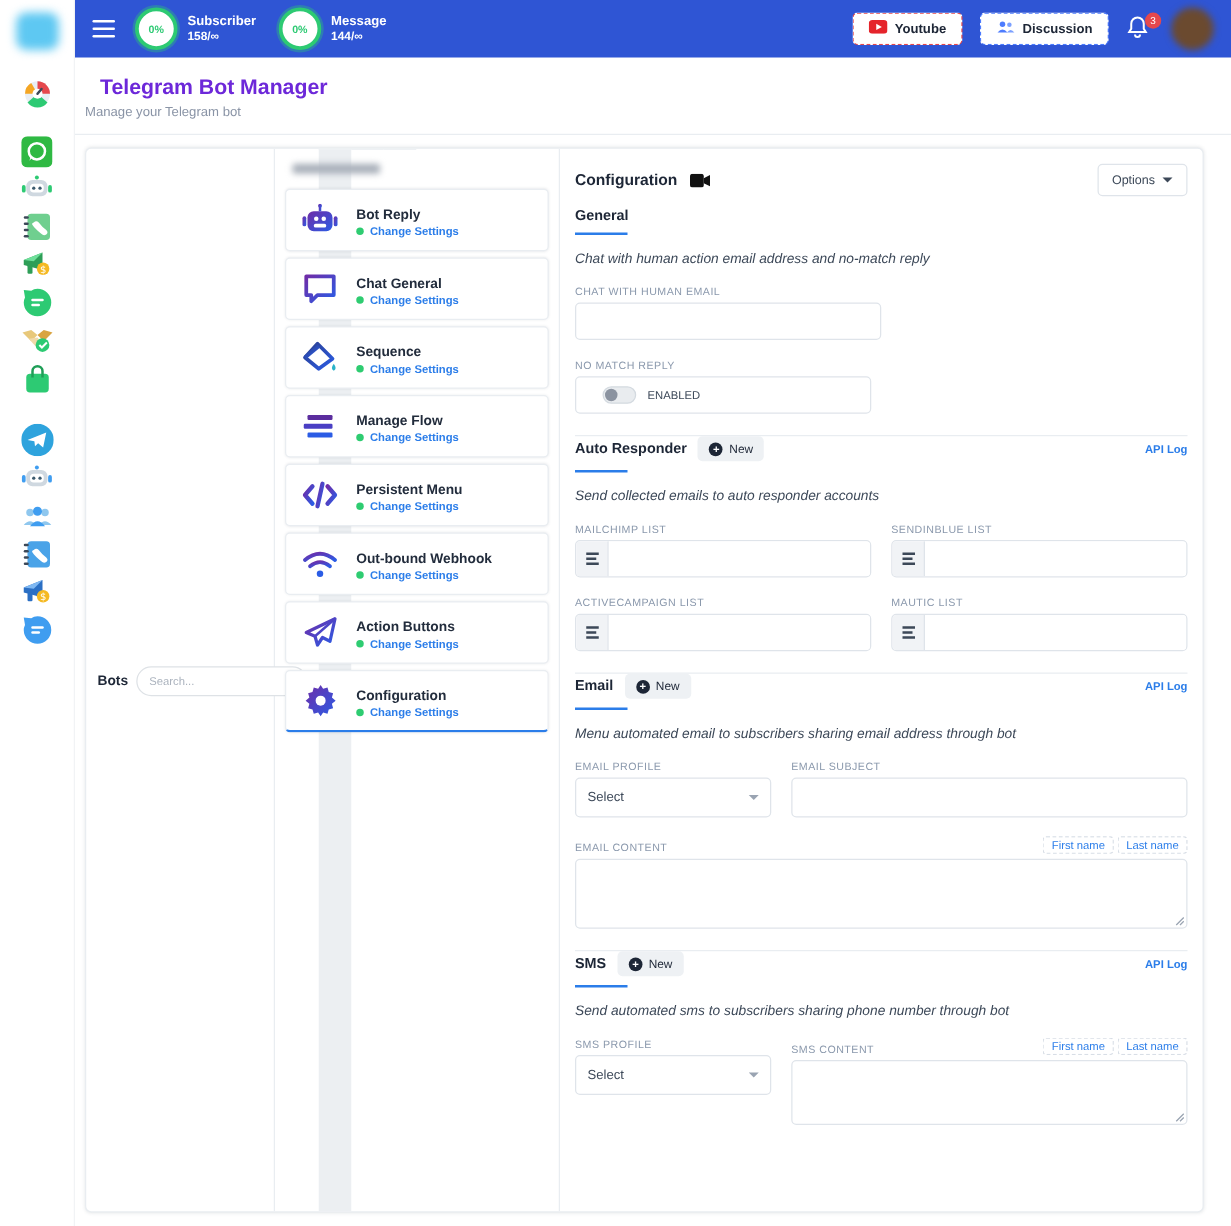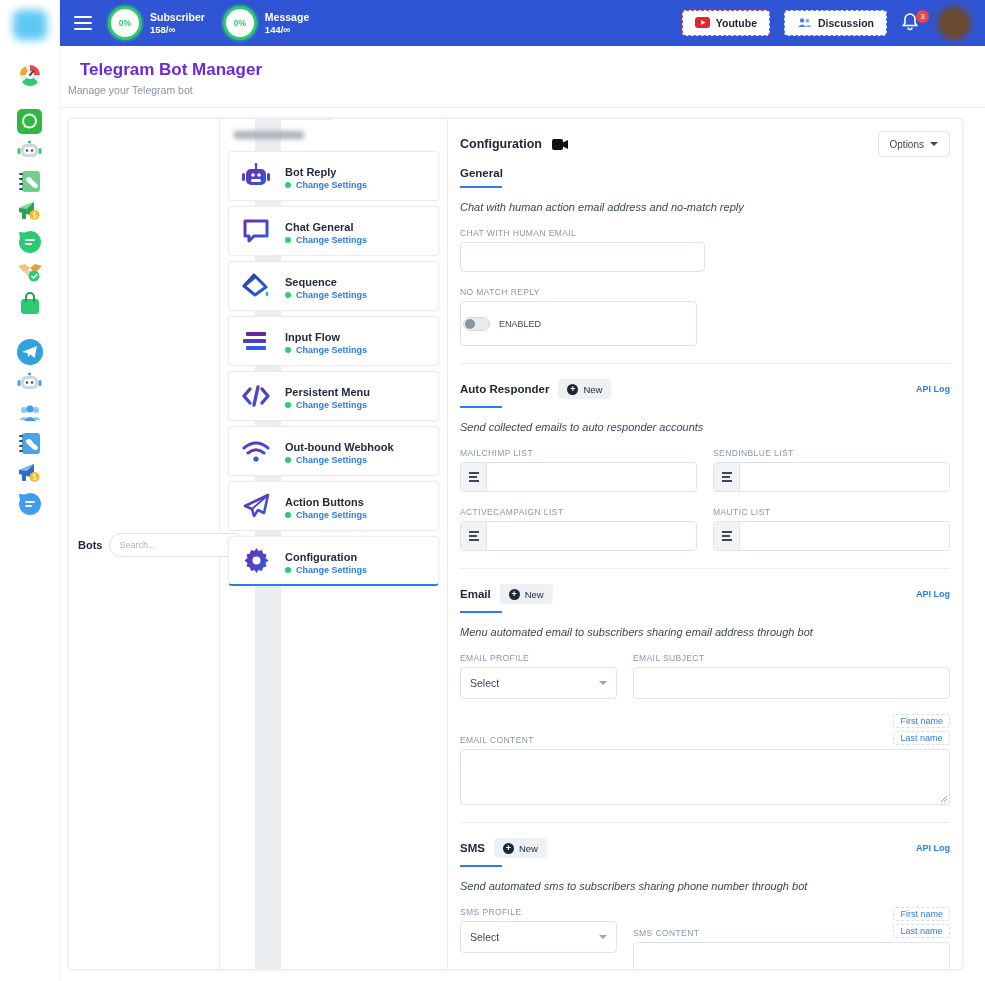--- a/index.html
+++ b/index.html
@@ -66,47 +66,47 @@
   .cfg-top { display:flex; align-items:center; }
   .cfg-title { font-size:12.5px; font-weight:bold; display:flex; align-items:center; gap:10px; }
   .options-btn { margin-left:auto; height:26px; border:1px solid #dfe4ea; border-radius:4px; background:#fff; font-size:10px; color:#3c4858; padding:0 11px; display:flex; align-items:center; gap:6px; cursor:pointer; }
   .caret { width:0; height:0; border-left:4px solid transparent; border-right:4px solid transparent; border-top:4px solid #3c4858; }
 
   .sec-title { font-size:11.5px; font-weight:bold; color:#1d2636; }
   .sec-underline { width:42px; height:2px; background:#2b7de9; margin-top:7px; }
   .sec-desc { font-size:11px; font-style:italic; color:#3c4858; margin-top:13px; }
   .f-label { font-size:8.5px; color:#8a98ac; letter-spacing:.4px; margin-top:15px; }
   .t-input { display:block; margin-top:4px; height:30px; border:1px solid #dfe4ea; border-radius:4px; width:245px; outline:none; padding:0 8px; font-size:10.5px; font-family:"Liberation Sans", sans-serif; color:#3c4858; }
-  .toggle-box { margin-top:4px; width:237px; height:45px; border:1px solid #dfe4ea; border-radius:4px; display:flex; align-items:center; gap:9px; padding:0 2px; }
+  .toggle-box { margin-top:4px; width:237px; height:30px; border:1px solid #dfe4ea; border-radius:4px; display:flex; align-items:center; gap:9px; padding:0 21px; }
   .toggle { width:27px; height:14px; border-radius:7px; background:#e9ecef; border:1px solid #d4dae0; position:relative; cursor:pointer; }
   .toggle .knob { position:absolute; left:1px; top:1px; width:10px; height:10px; border-radius:50%; background:#8b93a0; }
   .toggle-box span { font-size:9px; color:#3c4858; }
 
   .hr { border-top:1px solid #e9edf1; margin-top:17px; }
 
-  .sec-head { display:flex; align-items:center; gap:9px; margin-top:15px; }
+  .sec-head { display:flex; align-items:center; gap:9px; }
   .new-btn { height:20px; background:#eef1f4; border-radius:4px; display:flex; align-items:center; gap:5px; padding:0 9px; font-size:9.5px; color:#1d2636; cursor:pointer; }
   .plus { width:11px; height:11px; border-radius:50%; background:#1d2636; color:#fff; font-size:9px; line-height:11px; text-align:center; font-weight:bold; }
   .api-log { margin-left:auto; font-size:9px; font-weight:bold; color:#2b7de9; cursor:pointer; }
 
   .grid2 { display:flex; gap:16px; }
   .grid2 > div { flex:1; }
   .igroup { margin-top:4px; height:30px; border:1px solid #dfe4ea; border-radius:4px; display:flex; overflow:hidden; }
   .igroup .prep { width:26px; background:#f1f3f6; border-right:1px solid #dfe4ea; display:flex; align-items:center; justify-content:center; }
   .igroup input { flex:1; border:0; outline:none; padding:0 8px; font-size:10.5px; font-family:"Liberation Sans", sans-serif; }
   .bars3 { display:flex; flex-direction:column; gap:2px; }
   .bars3 i { display:block; width:10px; height:2px; background:#3c4858; }
   .bars3 i:nth-child(2){ width:8px; }
 
   .sel { margin-top:4px; width:157px; height:32px; border:1px solid #dfe4ea; border-radius:4px; display:flex; align-items:center; padding:0 9px; font-size:10.5px; color:#3c4858; cursor:pointer; }
   .sel .caret { margin-left:auto; border-top-color:#9aa4b2; }
   .wide-input { display:block; margin-top:4px; height:32px; width:100%; border:1px solid #dfe4ea; border-radius:4px; outline:none; padding:0 8px; font-size:10.5px; font-family:"Liberation Sans", sans-serif; }
   .label-row { display:flex; align-items:flex-end; margin-top:15px; }
   .label-row .f-label { margin-top:0; }
-  .chips { margin-left:auto; display:flex; gap:3px;flex-direction:column; }
+  .chips { margin-left:auto; display:flex; gap:3px; }
   .chip { font-size:9px; color:#2b7de9; border:1px dashed #d8dee6; border-radius:3px; padding:1px 6px; background:#fff; cursor:pointer; }
   .tarea { position:relative; margin-top:4px; }
   .tarea textarea { display:block; width:100%; border:1px solid #dfe4ea; border-radius:4px; resize:none; outline:none; font-family:"Liberation Sans", sans-serif; font-size:10.5px; padding:6px 8px; }
   .grip { position:absolute; right:2px; bottom:2px; width:8px; height:8px; }
 
   .email-row { display:flex; gap:16px; }
   .email-row .left { width:157px; flex:0 0 157px; }
   .email-row .right { flex:1; }
 </style>
 </head>
@@ -401,21 +401,21 @@
 
     <div class="menu-card">
       <span class="mc-icon">
         <svg width="28" height="24" viewBox="0 0 28 24">
             <rect x="4" y="3" width="20" height="4" rx="1" fill="#5b2d9e"></rect>
             <rect x="1" y="10" width="23" height="4" rx="1" fill="#4a3fc4"></rect>
             <rect x="4" y="17" width="20" height="4" rx="1" fill="#2b5ce5"></rect>
           </svg>
       </span>
       <span class="mc-text">
-        <span class="t">Input Flow</span>
+        <span class="t">Manage Flow</span>
         <span class="row">
             <span class="dot"></span>
             <span class="cs-link">Change Settings</span>
           </span>
       </span>
     </div>
 
     <div class="menu-card">
       <span class="mc-icon">
         <svg width="30" height="24" viewBox="0 0 30 24">

